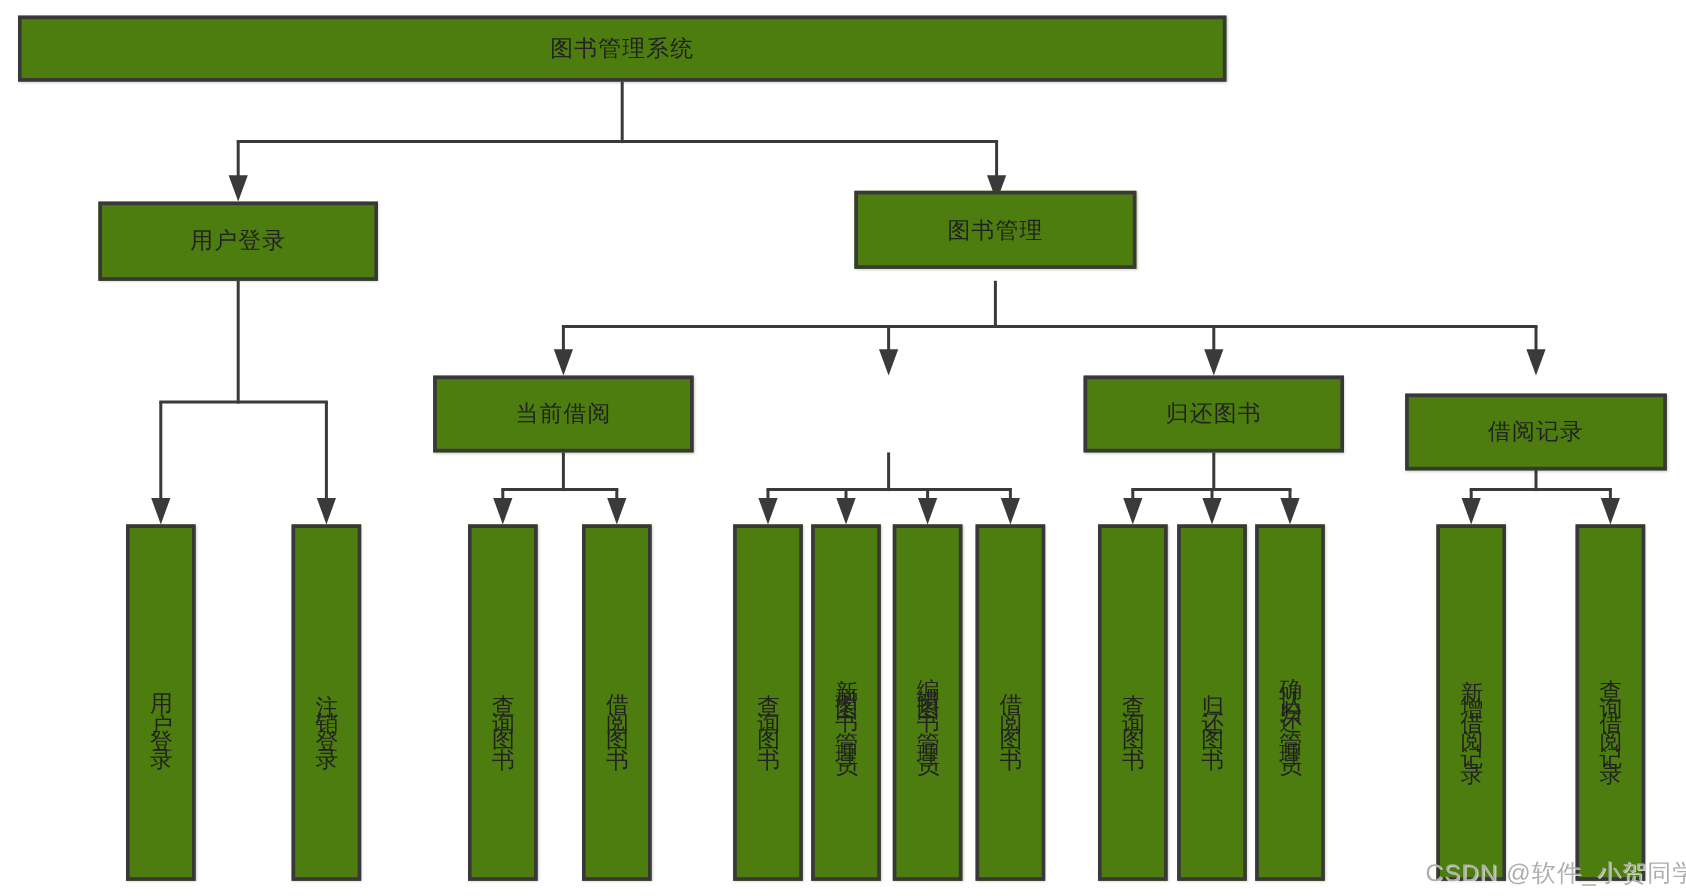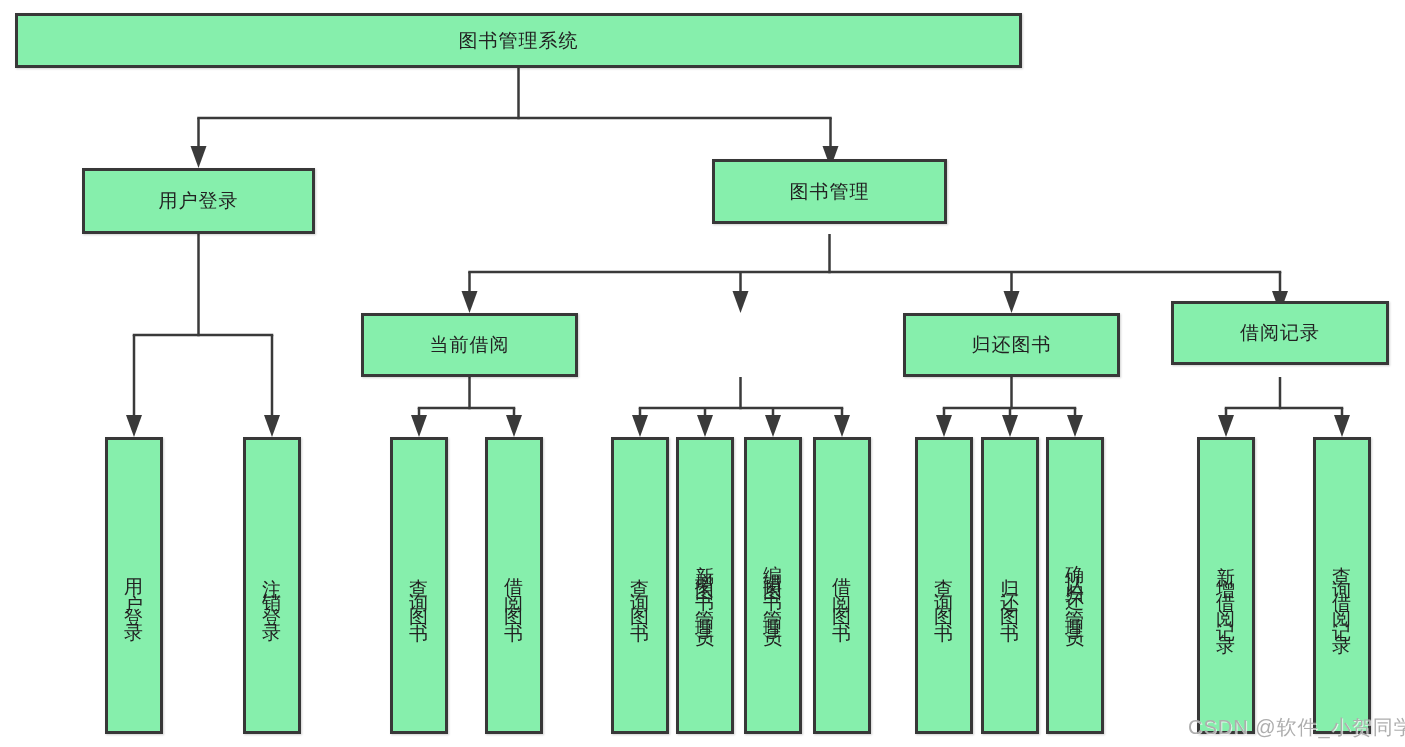--- a/index.html
+++ b/index.html
@@ -26,21 +26,21 @@
     stroke-width: 2.5;
     fill: none;
   }
   .carrow {
     fill: #3a3a3a;
     stroke: none;
   }
   .box {
     position: absolute;
     box-sizing: border-box;
-    background: #86efac;
+    background: #4d7c0f;
     border: 3px solid #383838;
     box-shadow: 1px 1px 2px rgba(0,0,0,0.18);
     display: flex;
     align-items: center;
     justify-content: center;
     z-index: 2;
     color: #222222;
   }
   .hbox span {
     font-size: 19px;
@@ -158,21 +158,21 @@
   <div class="box hbox" style="left:712px;top:159px;width:235px;height:65px">
     <span>图书管理</span>
   </div>
 
   <div class="box hbox" style="left:361px;top:313px;width:217px;height:64px">
     <span>当前借阅</span>
   </div>
   <div class="box hbox" style="left:903px;top:313px;width:217px;height:64px">
     <span>归还图书</span>
   </div>
-  <div class="box hbox" style="left:1171px;top:301px;width:218px;height:64px">
+  <div class="box hbox" style="left:1171px;top:328px;width:218px;height:64px">
     <span>借阅记录</span>
   </div>
 
   <div class="box vbox" style="left:105px;top:437px;width:58px;height:297px">
     <span class="v-short">用户登录</span>
   </div>
   <div class="box vbox" style="left:243px;top:437px;width:58px;height:297px">
     <span class="v-short">注销登录</span>
   </div>
 

